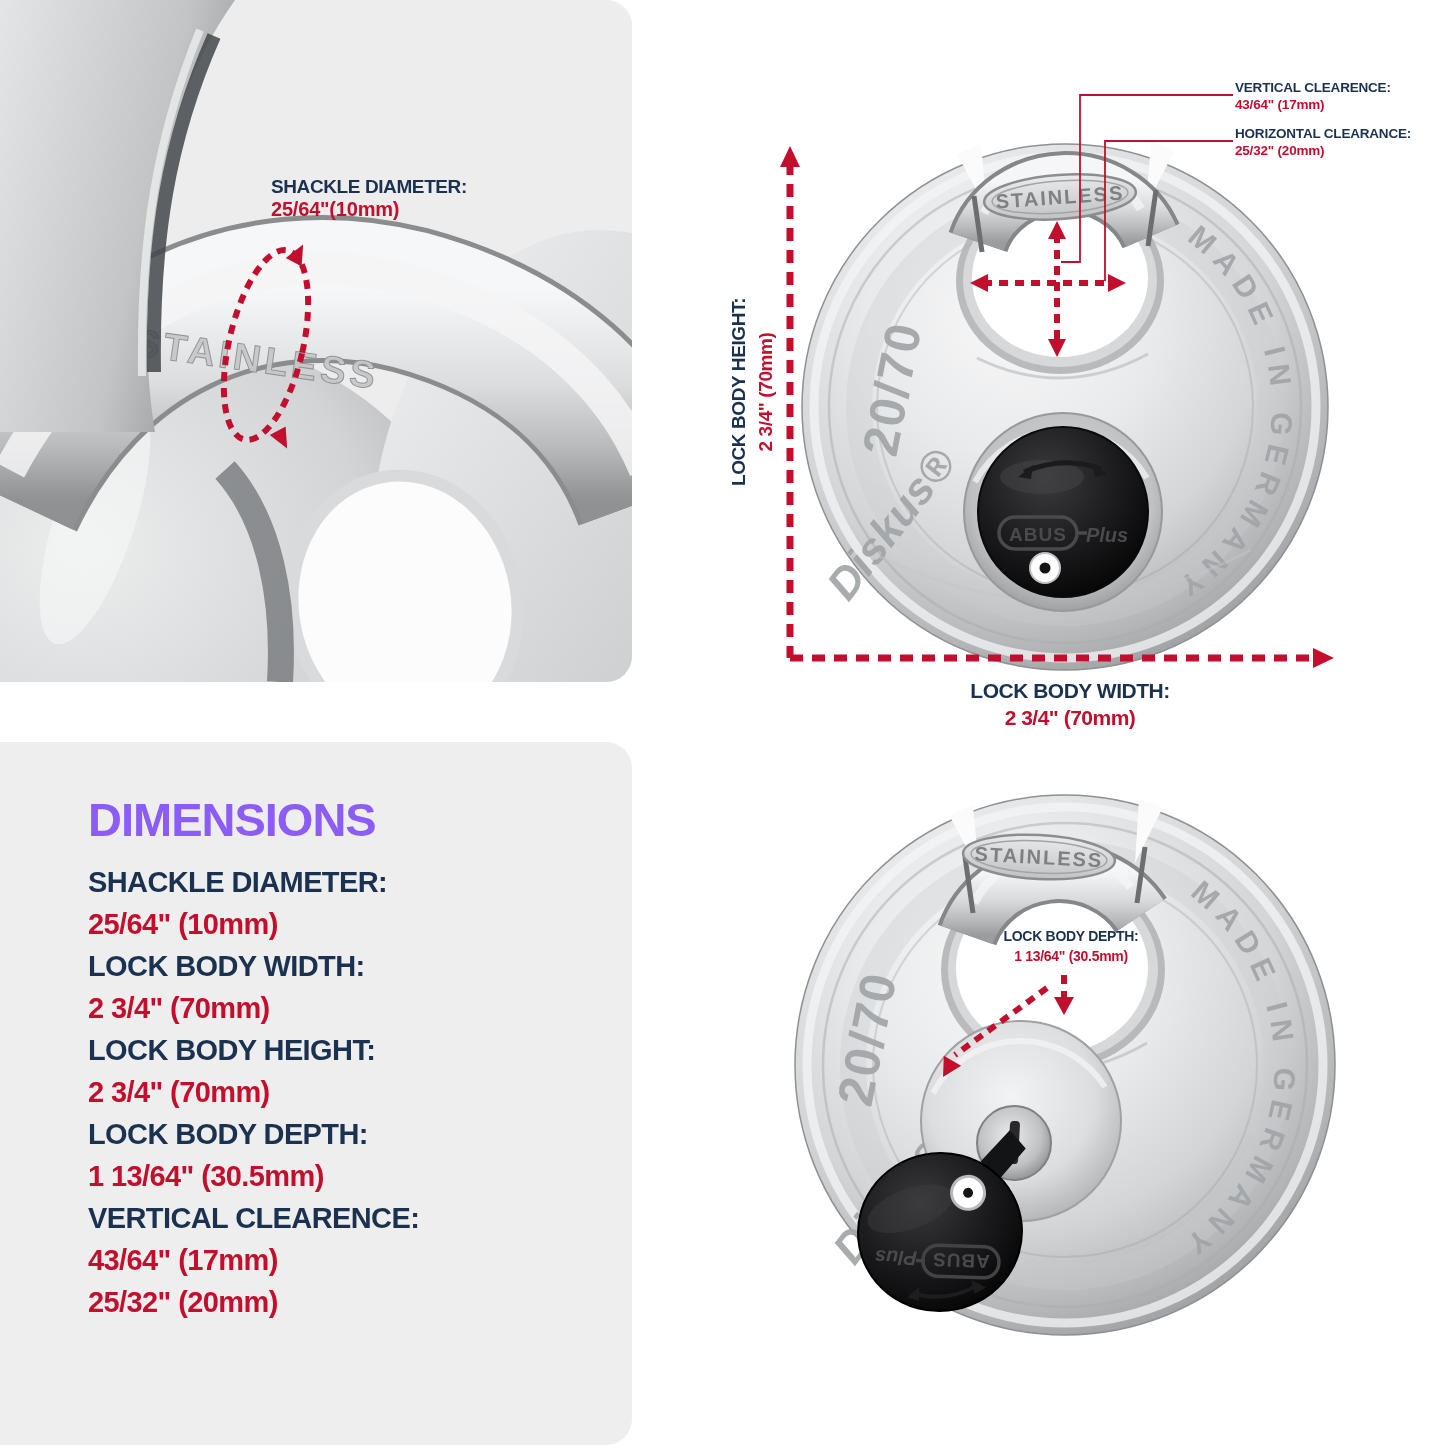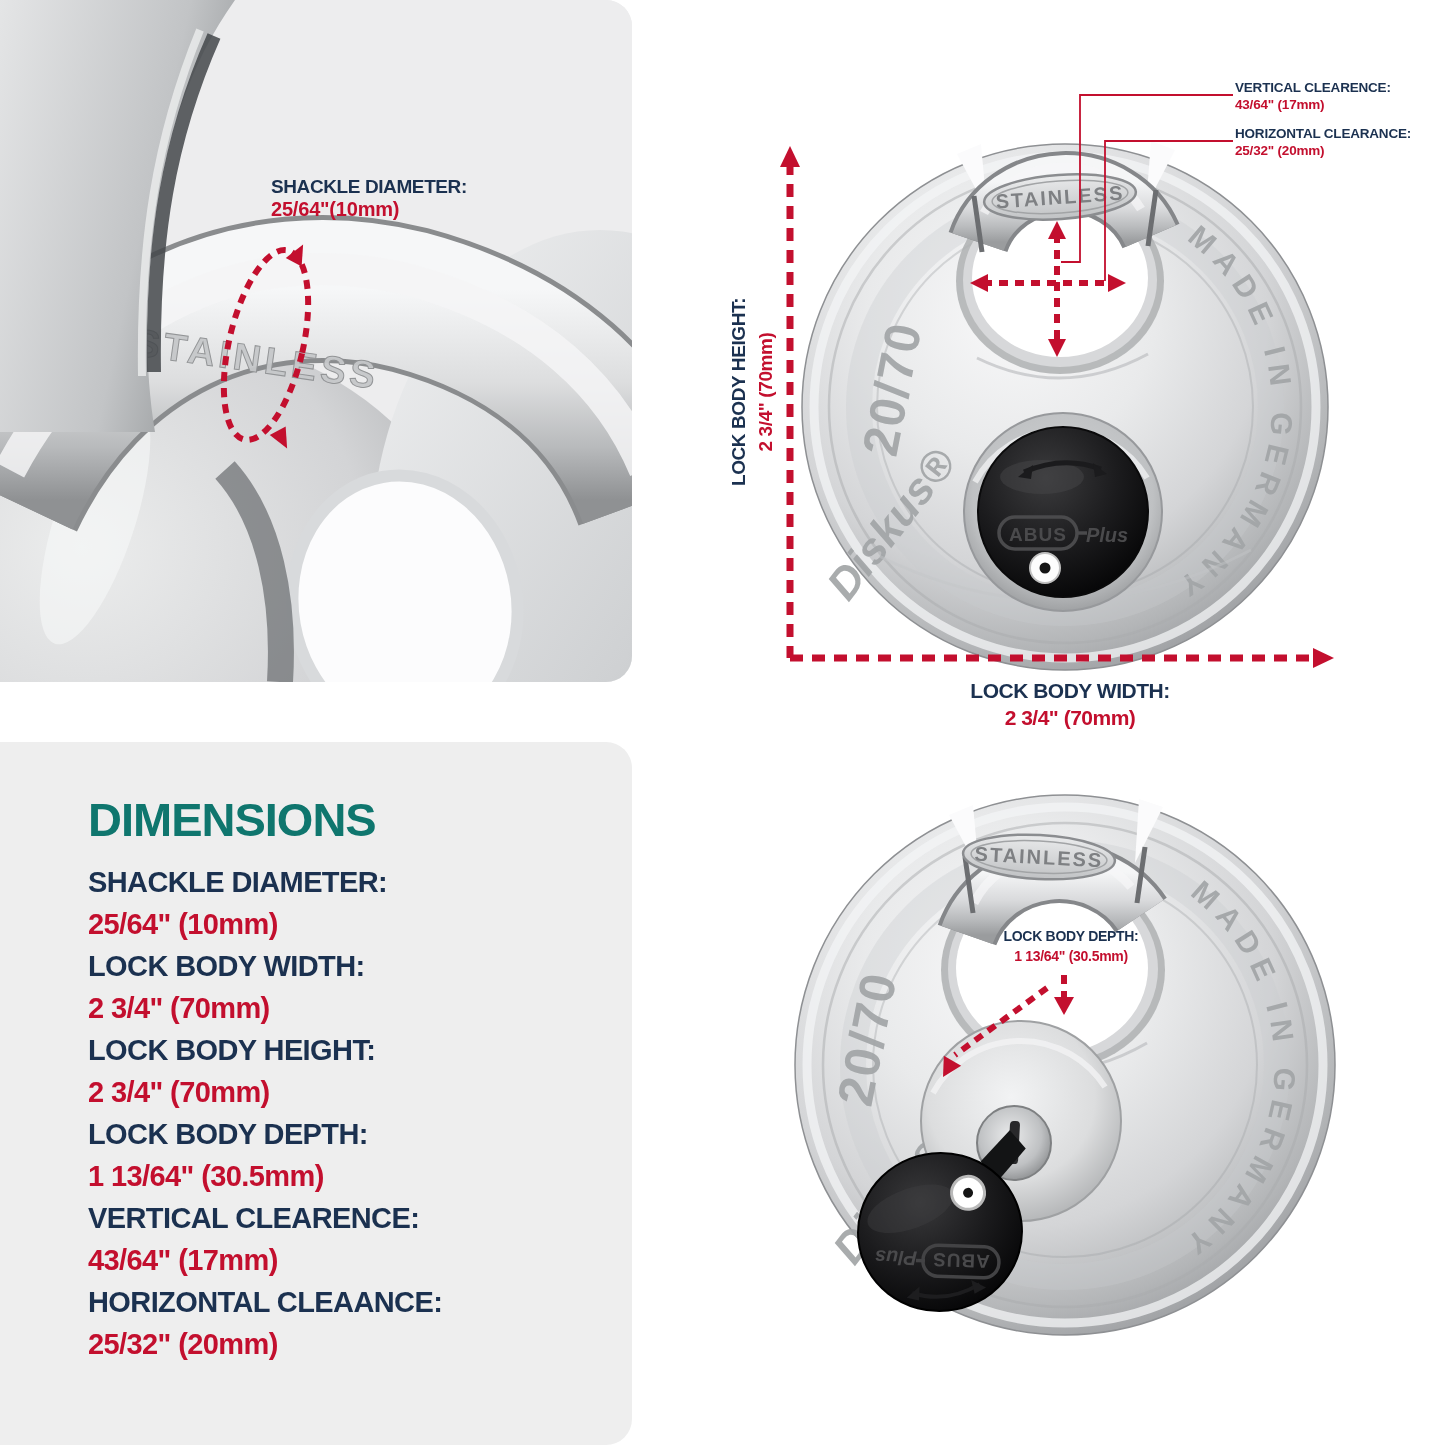--- a/index.html
+++ b/index.html
@@ -30,21 +30,21 @@
   .origin{font-size:30px;letter-spacing:8px;}
   .stampT{font-size:20px;letter-spacing:2px;fill:#7e8083;text-anchor:middle;}
   .coverT{font-size:19px;fill:#4a4a4c;letter-spacing:1px;}
   .coverTi{font-size:20px;font-style:italic;fill:#4a4a4c;}
   .photo-stamp{font-size:38px;letter-spacing:4px;fill:#c6c8ca;stroke:#8f9193;stroke-width:1;opacity:0.95;}
   .photo-lbl{font-size:19px;letter-spacing:-0.4px;}
   .photo-val{font-size:20px;letter-spacing:-0.2px;}
 
   
   #dims-block{padding:50px 0 0 88px;}
-  #dims-title{font-size:47px;font-weight:bold;color:#0f766e;letter-spacing:-1px;margin:0 0 14px 0;}
+  #dims-title{font-size:47px;font-weight:bold;color:#8b5cf6;letter-spacing:-1px;margin:0 0 14px 0;}
   .dim-line{font-size:29px;font-weight:bold;line-height:42px;letter-spacing:-0.6px;white-space:nowrap;}
   .dim-label{color:#1b3150;}
   .dim-value{color:#c30f2e;}
 </style>
 </head>
 <body>
 
 <div id="canvas">
 
   <div id="panel-tl" class="panel">
@@ -229,21 +229,20 @@
       <div class="dim-line dim-label">SHACKLE DIAMETER:</div>
       <div class="dim-line dim-value">25/64" (10mm)</div>
       <div class="dim-line dim-label">LOCK BODY WIDTH:</div>
       <div class="dim-line dim-value">2 3/4" (70mm)</div>
       <div class="dim-line dim-label">LOCK BODY HEIGHT:</div>
       <div class="dim-line dim-value">2 3/4" (70mm)</div>
       <div class="dim-line dim-label">LOCK BODY DEPTH:</div>
       <div class="dim-line dim-value">1 13/64" (30.5mm)</div>
       <div class="dim-line dim-label">VERTICAL CLEARENCE:</div>
       <div class="dim-line dim-value">43/64" (17mm)</div>
-      <div class="dim-line dim-label">HORIZONTAL CLEAANCE:</div>
       <div class="dim-line dim-value">25/32" (20mm)</div>
     </div>
   </div>
 
   <svg id="svg-depth" class="q-svg" width="718" height="710" viewBox="0 0 718 710">
     <defs>
       <radialGradient id="d-body" cx="40%" cy="32%" r="78%">
         <stop offset="0%" stop-color="#f8f8f9"></stop>
           <stop offset="35%" stop-color="#e9eaeb"></stop>
         <stop offset="62%" stop-color="#d4d5d7"></stop>

